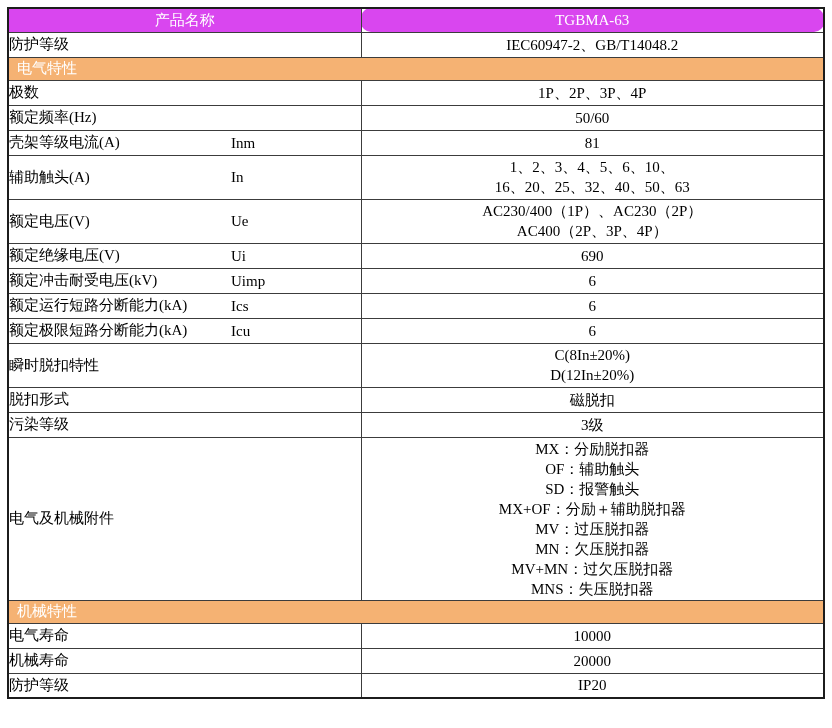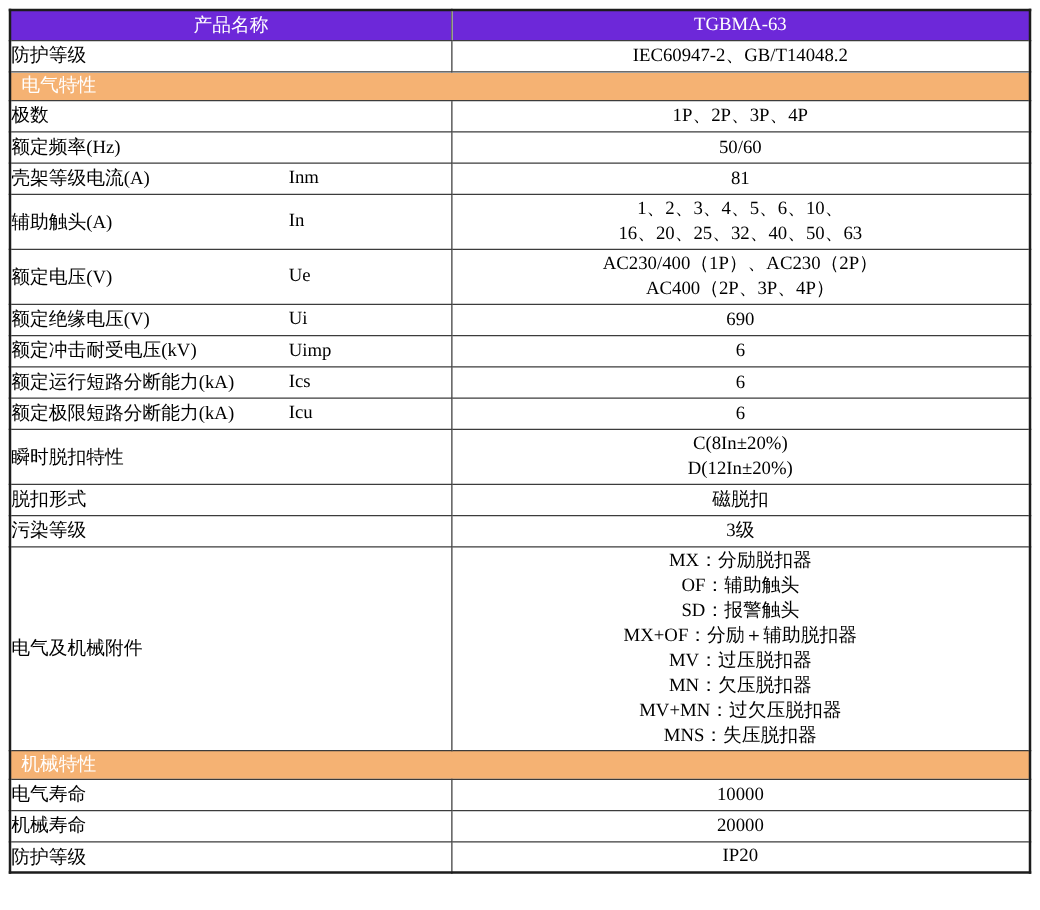--- a/index.html
+++ b/index.html
@@ -4,27 +4,27 @@
 <style>
   html,body{margin:0;padding:0;background:#ffffff;}
   body{width:832px;height:728px;position:relative;
        font-family:"Liberation Serif","DejaVu Serif",serif;}
   .sheet{position:absolute;left:7px;top:7px;}
   table.spec{border-collapse:collapse;table-layout:fixed;width:818px;
              border:2px solid #1c1c1c;font-size:15px;color:#000;}
   table.spec td{border:1px solid #3c3c3c;padding:0;overflow:hidden;
                 vertical-align:middle;}
   col.c-left{width:353px;}
-  tr.hdr td{background:#6d28d9;color:#ffffff;text-align:center;}
+  tr.hdr td{background:#d946ef;color:#ffffff;text-align:center;}
   tr.sect td{background:#F5B273;color:#ffffff;text-align:left;
              padding-left:8px;}
   td.left{text-align:left;padding-left:10px;position:relative;}
   td.left .sym{position:absolute;left:222px;top:50%;
                transform:translateY(-50%);}
-  td.right{text-align:center;}
+  td.right{text-align:center;border-radius:10px;}
   td.right .line{line-height:20px;}
   tr.h24{height:24px;} tr.h23{height:23px;margin-left:34px;} tr.h25{height:25px;}
   tr.h44{height:44px;} tr.h163{height:163px;}
 </style>
 </head>
 <body>
 
 <div class="sheet">
   <table class="spec">
     <colgroup>

